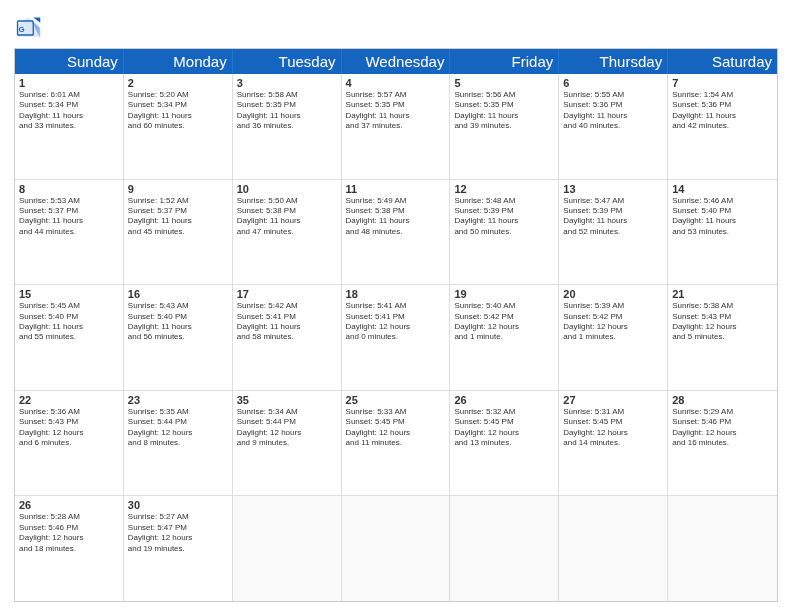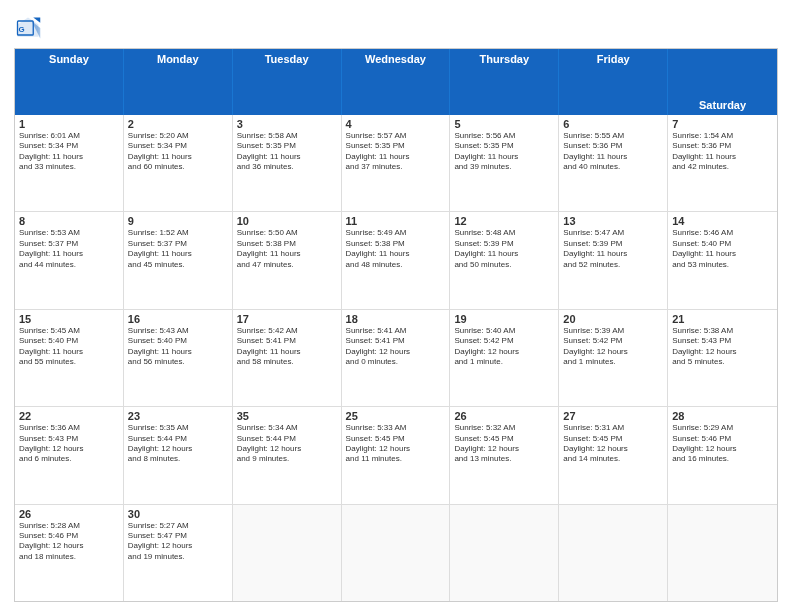--- a/index.html
+++ b/index.html
@@ -58,27 +58,27 @@
       display: flex;
       flex-direction: column;
     }
     .cal-header {
       display: grid;
       grid-template-columns: repeat(7, 1fr);
       background: #1565c0;
     }
     .cal-header-cell {
       color: #fff;
-      font-size: 11px;
-      font-weight: bold;
+      font-size: 15px;
+      font-weight: normal;
       padding: 4px 5px;
       border-right: 1px solid #1976d2;
-      text-align: center;
-    }
-    .cal-header-cell:last-child { border-right: none; margin-top: 46px; }
+      text-align: right;
+    }
+    .cal-header-cell:last-child { border-right: none; }
     .cal-body {
       display: flex;
       flex-direction: column;
       flex: 1;
     }
     .cal-row {
       display: grid;
       grid-template-columns: repeat(7, 1fr);
       flex: 1;
       border-top: 1px solid #ddd;
@@ -133,22 +133,22 @@
       <div class="location-title"></div>
     </div>
   </div>
 
   <div class="calendar">
     <div class="cal-header" id="cal-header">
         <div class="cal-header-cell">Sunday</div>
         <div class="cal-header-cell">Monday</div>
         <div class="cal-header-cell">Tuesday</div>
         <div class="cal-header-cell">Wednesday</div>
+        <div class="cal-header-cell">Friday</div>
         <div class="cal-header-cell">Thursday</div>
-        <div class="cal-header-cell">Friday</div>
         <div class="cal-header-cell">Saturday</div>
       </div>
     <div class="cal-body" id="cal-body">
         <div class="cal-row">
           <div class="cal-cell">
             <span class="day-num">1</span>
             <span class="cell-line">Sunrise: 6:01 AM</span>
             <span class="cell-line">Sunset: 5:34 PM</span>
             <span class="cell-line">Daylight: 11 hours</span>
             <span class="cell-line">and 33 minutes.</span>

